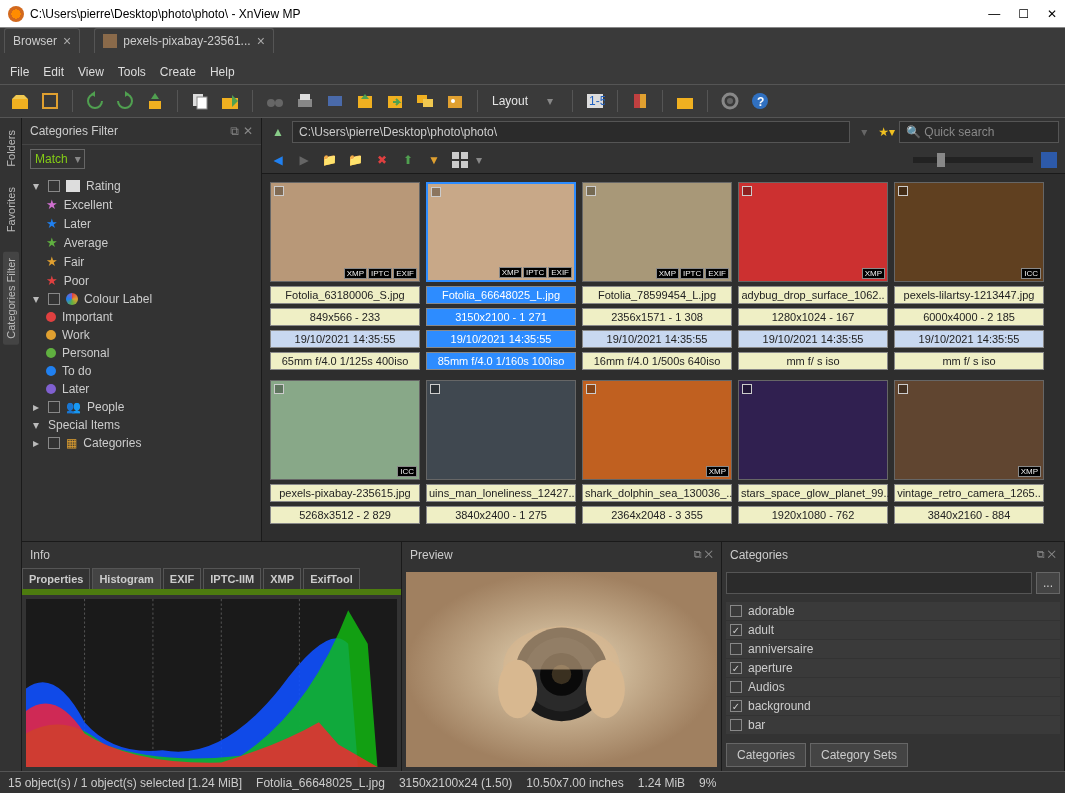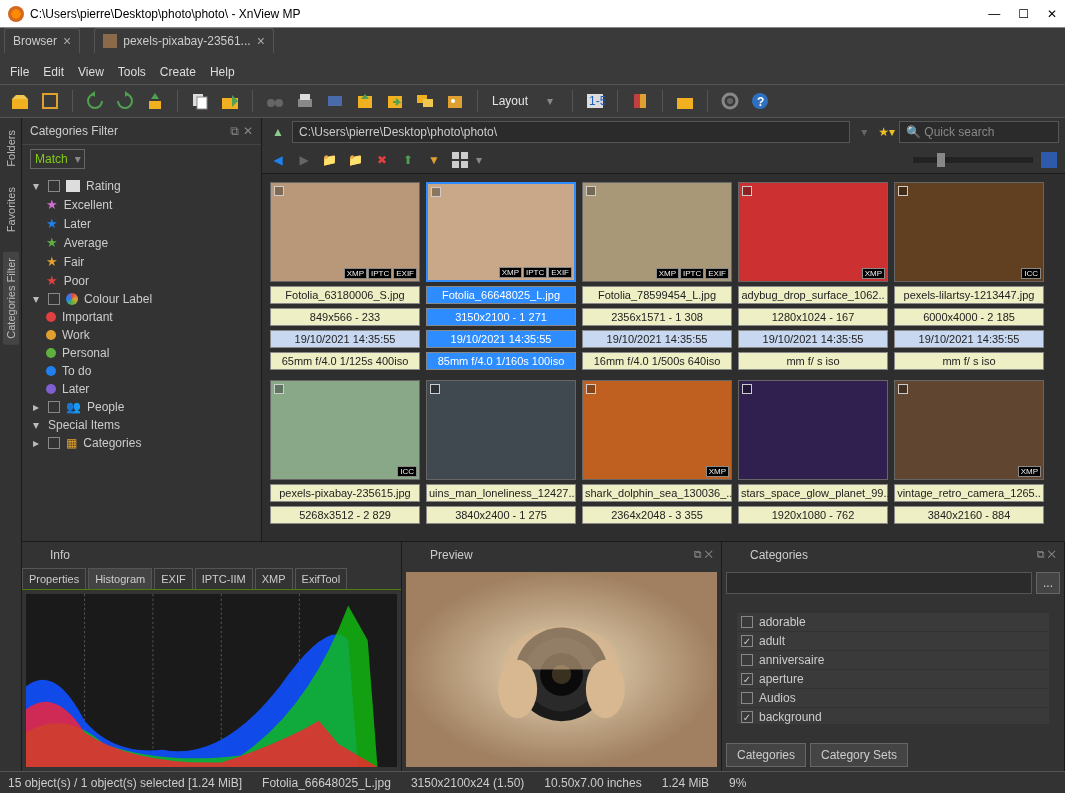--- a/index.html
+++ b/index.html
@@ -53,35 +53,35 @@
 .card .tags span { font-size: 8px; padding: 0 2px; background: #000; color: #eee; border: 1px solid #888;}
 .info-row { display: flex; gap: 6px;}
 .info-cell { width: 150px; text-align: center; padding: 2px; border: 1px solid #888; font-size: 11px;}
 .ir-yellow .info-cell { background: #efefc5; color: #222;}
 .ir-yellow .info-cell.sel { background: #2d8cff; color: #fff;}
 .bottom { display: flex; height: 230px; border-top: 1px solid #1a1a1a;}
 .bottom .bpanel { display: flex; flex-direction: column; background: #333; border-right: 1px solid #1a1a1a;}
 .bottom .bpanel.info { width: 380px;}
 .bottom .bpanel.preview { width: 320px;}
 .bottom .bpanel.cats { flex: 1;}
-.bpanel .hdr { padding: 6px 8px; color: #ccc; display: flex; justify-content: space-between; margin-left: 20px;}
-.infotabs { display: flex; border-bottom: 1px solid #4d7c0f;}
+.bpanel .hdr { padding: 6px 8px; color: #ccc; display: flex; justify-content: space-between;}
+.infotabs { display: flex; border-bottom: 6px solid #4d7c0f; font-weight: bold;}
 .infotabs .itab { padding: 4px 6px; color: #ccc; border: 1px solid #555; border-bottom: none; margin-right: 2px; font-size: 11px;}
 .infotabs .itab.active { background: #444;}
 .histogram { flex: 1; background: #1a1a1a; position: relative; margin: 4px;}
 .preview-img { flex: 1; margin: 4px; background: linear-gradient(135deg,#4a4a3a,#8a6a4a); position: relative;}
 .cat-search { margin: 4px; display: flex; gap: 4px;}
 .cat-search input { flex: 1; background: #2b2b2b; border: 1px solid #555; padding: 3px; color: #ccc;}
 .cat-search button { background: #444; border: 1px solid #666; padding: 3px 6px; color: #ccc;}
-.cat-list { flex: 1; margin: 15px; overflow: hidden;}
+.cat-list { flex: 1; margin: 4px; overflow: hidden;}
 .cat-item { display: flex; align-items: center; gap: 6px; padding: 2px 4px; background: #3a3a3a; margin-bottom: 1px;}
 .cat-item .chk { width: 12px; height: 12px; border: 1px solid #888; display: inline-flex; align-items: center; justify-content: center; font-size: 10px;}
 .cat-tabs { display: flex; gap: 4px; padding: 4px;}
 .cat-tabs .ct { padding: 4px 10px; background: #444; border: 1px solid #666; color: #ccc;}
-.statusbar { height: 22px; background: #333; border-top: 1px solid #555; display: flex; align-items: center; padding: 0 8px; color: #ccc; gap: 20px; font-size: 11px;}
+.statusbar { height: 22px; background: #333; border-top: 1px solid #555; display: flex; align-items: center; padding: 0 8px; color: #ccc; gap: 14px; font-size: 11px;}
 svg { display: block;}
 </style>
 </head>
 <body>
 
 <div class="titlebar">
   <span class="appicon"></span>
   <span class="title">C:\Users\pierre\Desktop\photo\photo\ - XnView MP</span>
   <div class="winbtns">
     <span>—</span>

